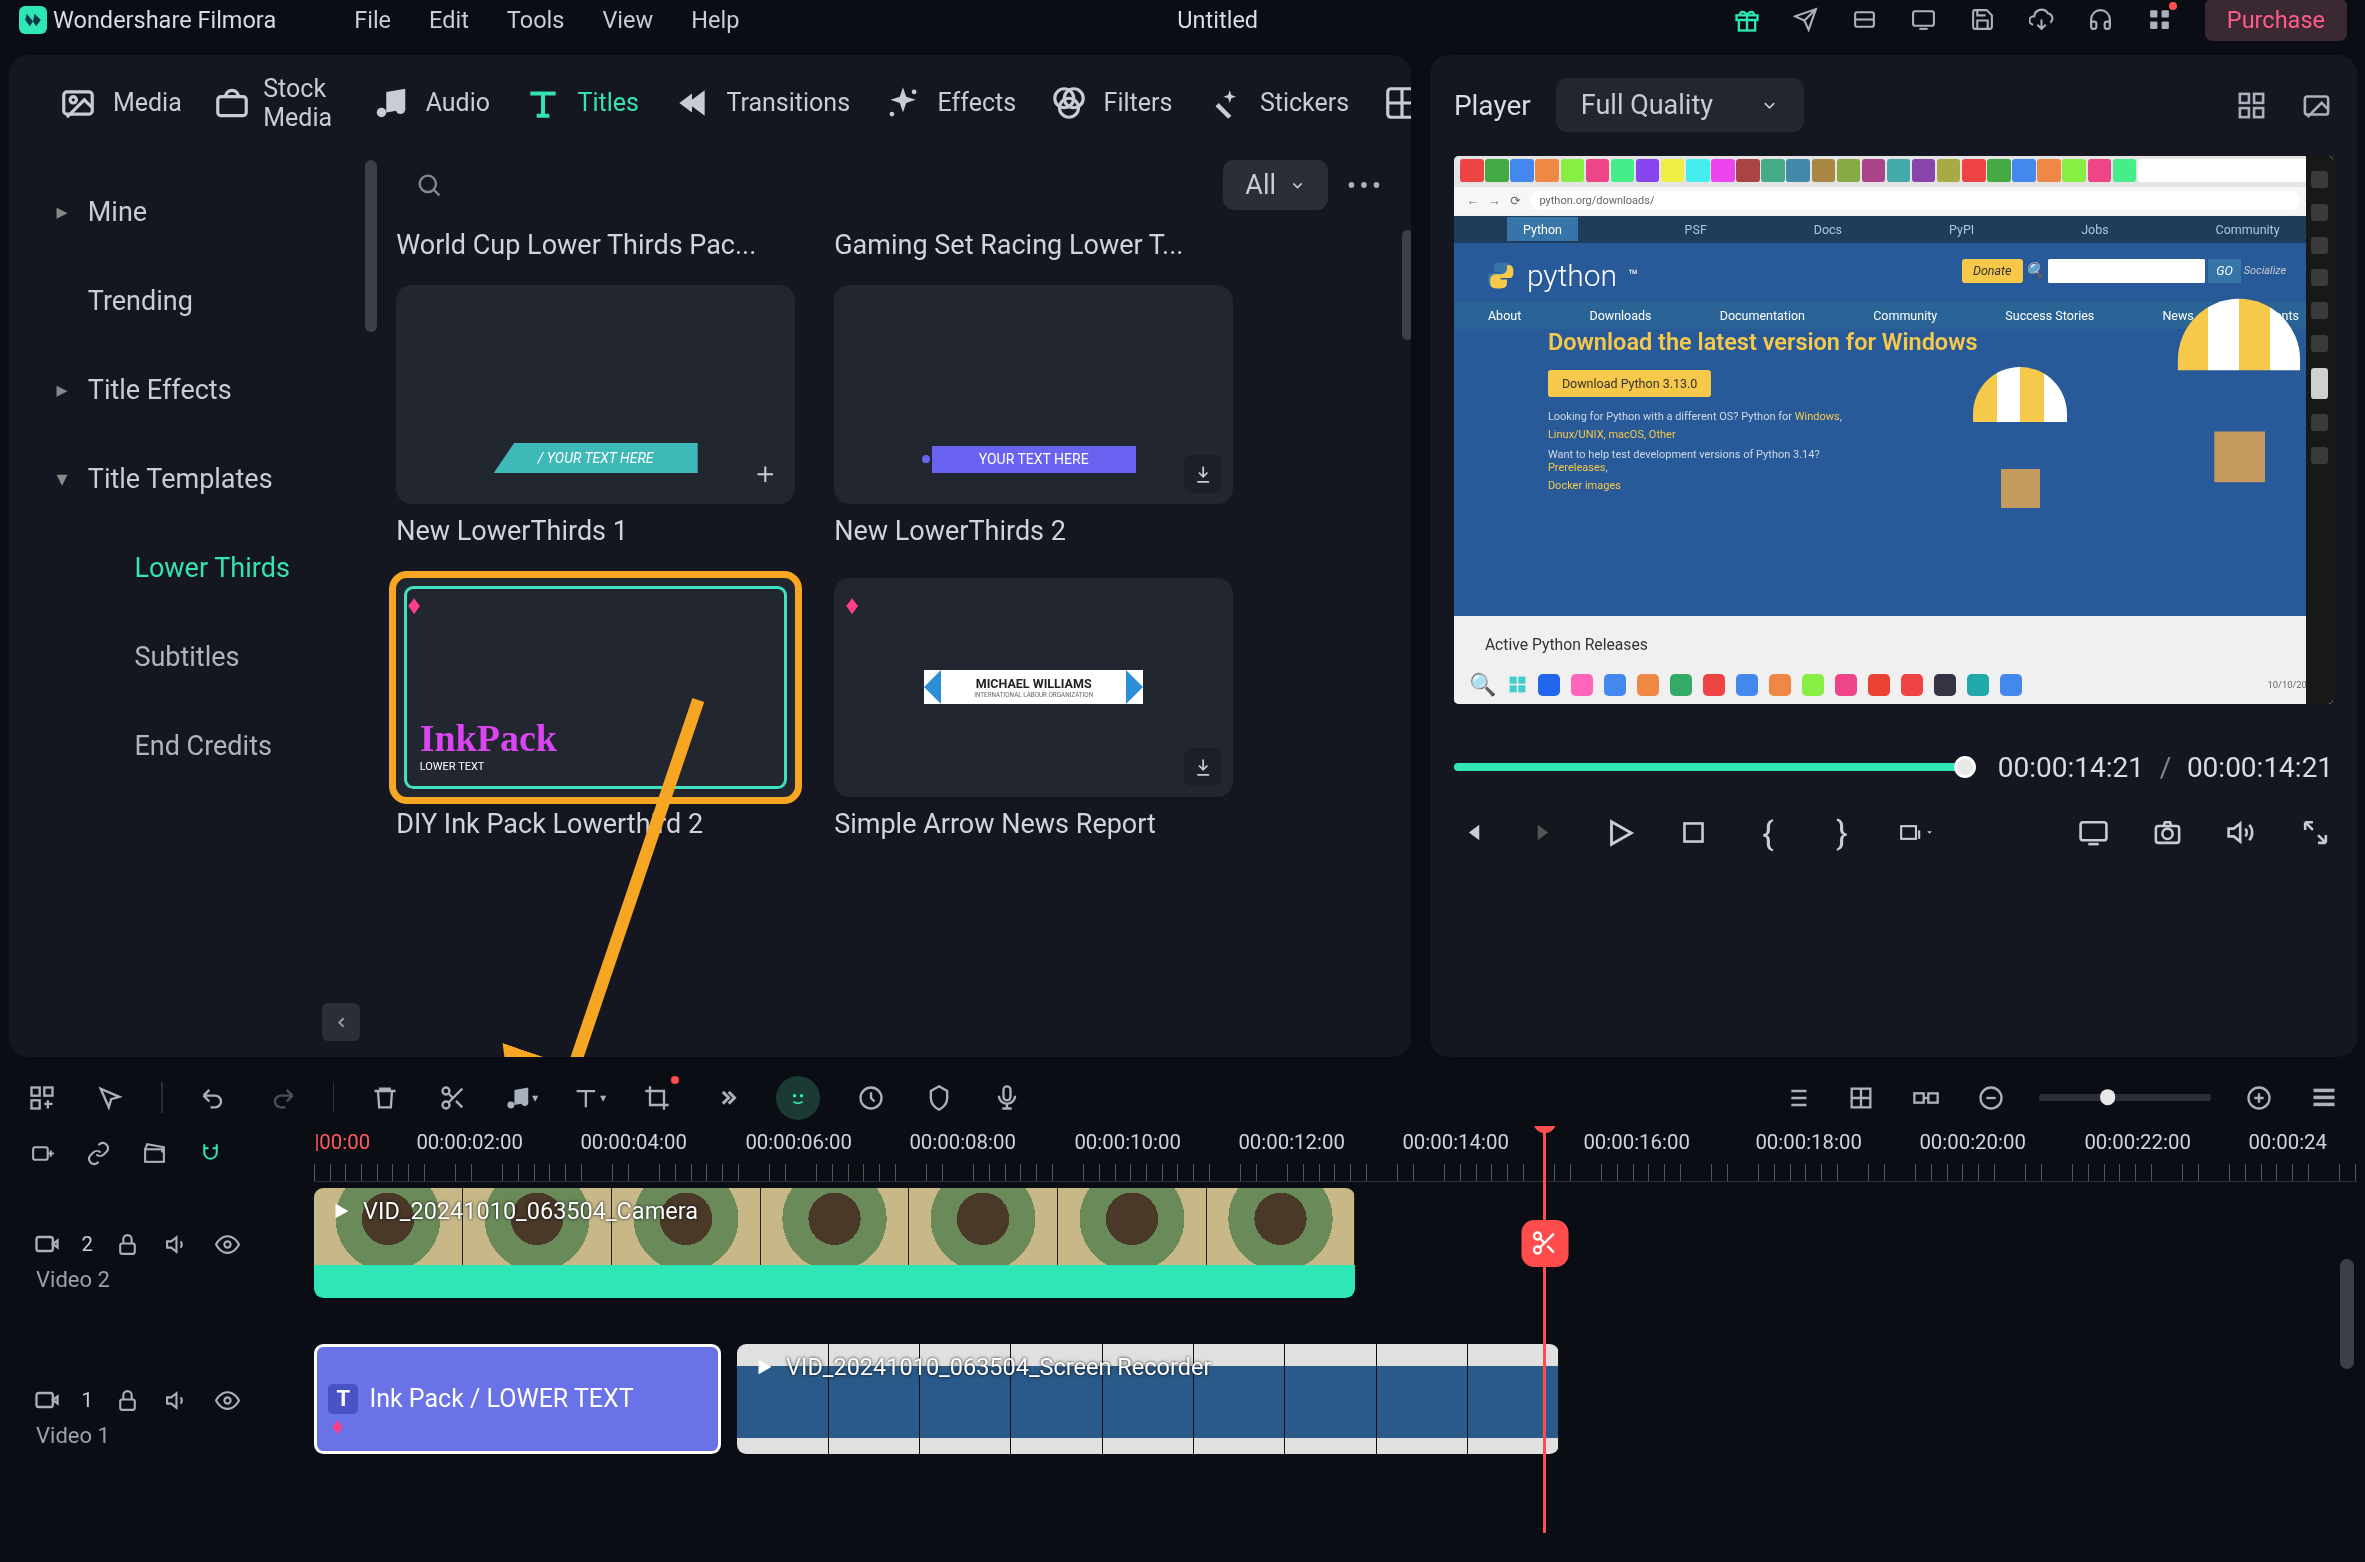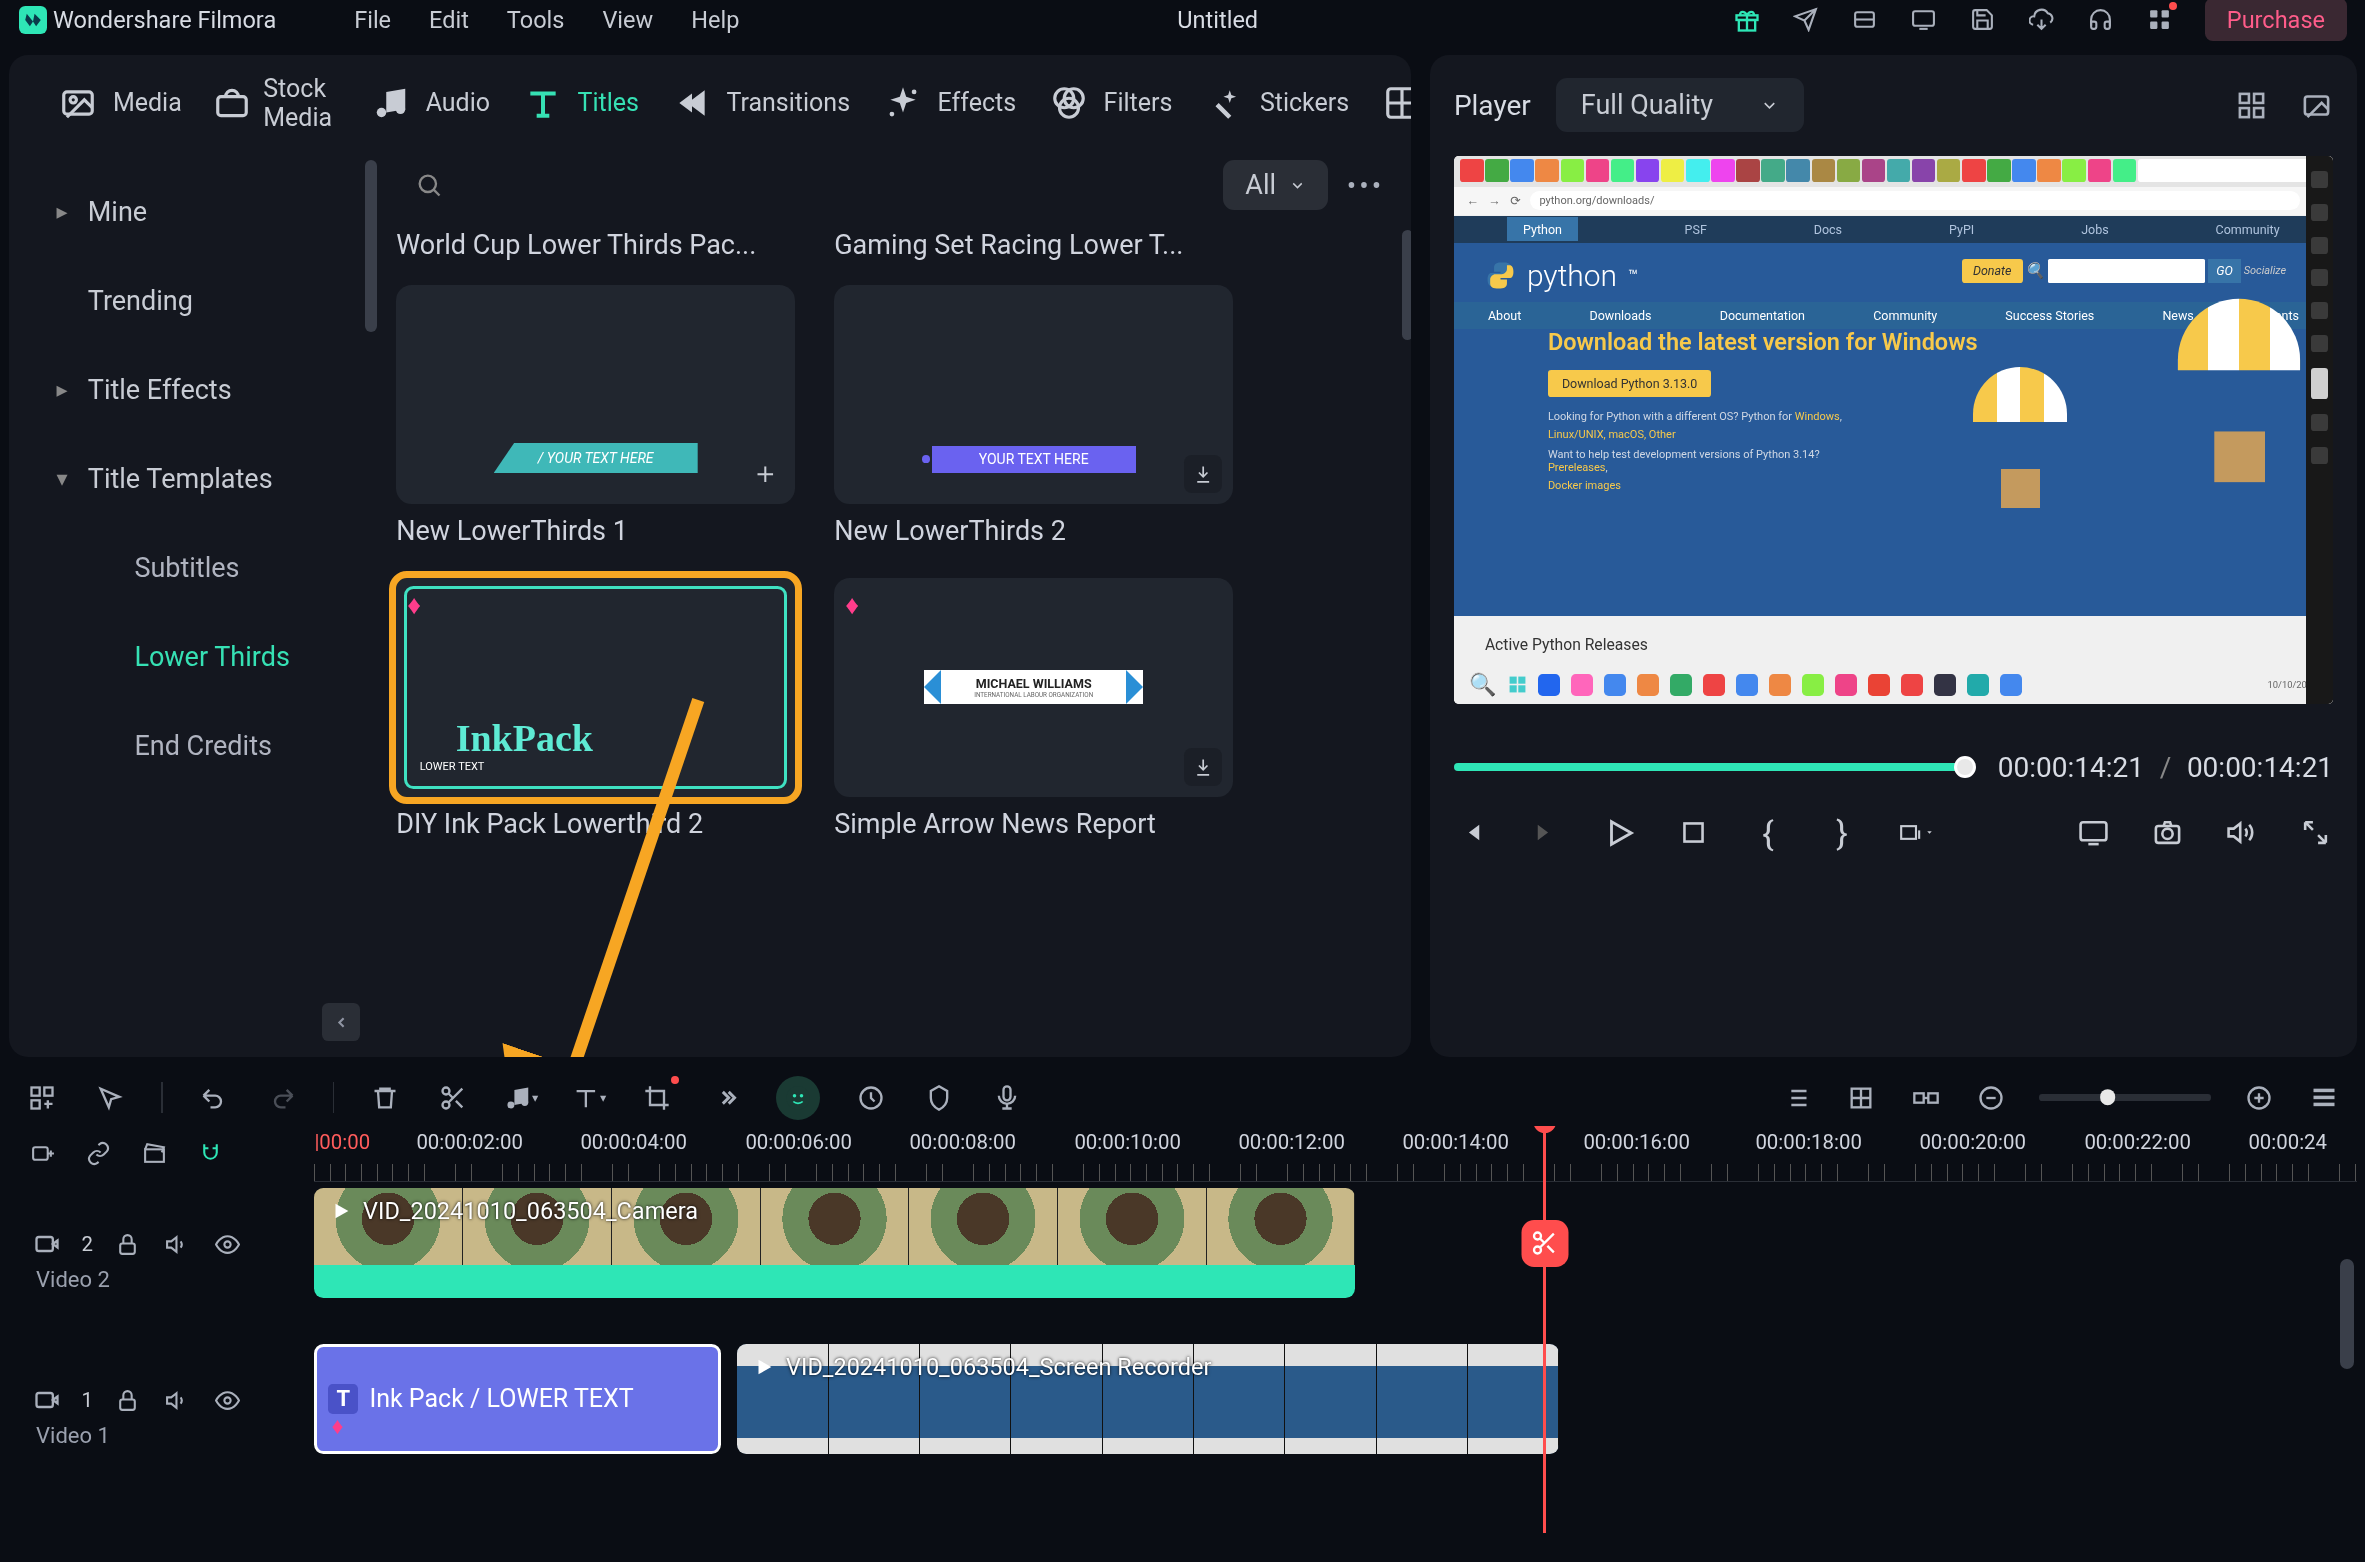--- a/index.html
+++ b/index.html
@@ -55,21 +55,21 @@
 .thumb.selected-highlight::after { content:""; position:absolute; inset:7.8px; border:3.1px solid #3fe1c2; border-radius:9.4px; pointer-events:none; }
 .thumb .gem { position:absolute; top:11px; left:11px; color:#ff3d8b; font-size:27px; }
 .thumb .dl-badge { position:absolute; bottom:11px; right:11px; width:38px; height:38px; background:#1b1f27; border-radius:7.8px; display:flex; align-items:center; justify-content:center; color:#c8ccd4; font-size:22px; }
 .thumb .add-badge { position:absolute; bottom:11px; right:11px; width:38px; height:38px; display:flex; align-items:center; justify-content:center; color:#c8ccd4; font-size:30px; }
 .thumb-caption { font-size:27px; color:#d0d4de; margin-top:11px; white-space:nowrap; overflow:hidden; text-overflow:ellipsis; }
 
 .lt-bar-cyan { width:204px; height:30px; background:#3fb8b8; clip-path:polygon(10% 0,100% 0,100% 100%,0 100%); display:flex; align-items:center; justify-content:center; font-size:14px; color:#fff; font-style:italic; }
 .lt-bar-purple { width:204px; height:27px; background:#6a62f0; display:flex; align-items:center; justify-content:center; font-size:14px; color:#fff; position:relative; }
 .lt-bar-purple::before { content:""; position:absolute; left:-9.4px; top:50%; width:7.8px; height:7.8px; background:#6a62f0; border-radius:50%; transform:translateY(-50%); }
 .inkpack-art { position:absolute; left:23.5px; bottom:23.5px; }
-.inkpack-art .ink { font-family:"Brush Script MT",cursive; font-size:38px; color:#5eead4; font-weight:bold;margin-left:36px; }
+.inkpack-art .ink { font-family:"Brush Script MT",cursive; font-size:38px; color:#d946ef; font-weight:bold; }
 .inkpack-art .sub { font-size:11px; color:#fff; }
 .inkpack-art .splash { width:204px; height:47px; background:#8a3fd6; border-radius:40% 60% 50% 70%; position:absolute; left:63px; top:7.8px; z-index:-1; }
 .arrow-news { width:219px; height:34px; background:#fff; position:relative; display:flex; flex-direction:column; align-items:center; justify-content:center; }
 .arrow-news::before { content:""; position:absolute; left:-17px; top:0; border:17px solid transparent; border-right-color:#2a8fd6; }
 .arrow-news::after { content:""; position:absolute; right:-17px; top:0; border:17px solid transparent; border-left-color:#2a8fd6; }
 .arrow-news .nm { font-size:12.5px; font-weight:bold; color:#222; }
 .arrow-news .sb { font-size:6.3px; color:#666; }
 
 
 .player-panel { flex:1; background:#14171f; border-radius:19px; padding:23.5px 23.5px 19px 23.5px; display:flex; flex-direction:column; }
@@ -348,25 +348,25 @@
             <span>Trending</span>
           </div>
         <div class="side-row">
             <span class="caret">▸</span>
             <span>Title Effects</span>
           </div>
         <div class="side-row">
             <span class="caret">▾</span>
             <span>Title Templates</span>
           </div>
+        <div class="side-row sub selected">
+            <span>Lower Thirds</span>
+          </div>
         <div class="side-row sub">
             <span>Subtitles</span>
-          </div>
-        <div class="side-row sub selected">
-            <span>Lower Thirds</span>
           </div>
         <div class="side-row sub">
             <span>End Credits</span>
           </div>
         <div class="back-chip">
             <svg width="17" height="17" viewBox="0 0 24 24" fill="none" stroke="currentColor" stroke-width="3">
               <path d="M15 18l-6-6 6-6"></path>
             </svg>
           </div>
       </div>

